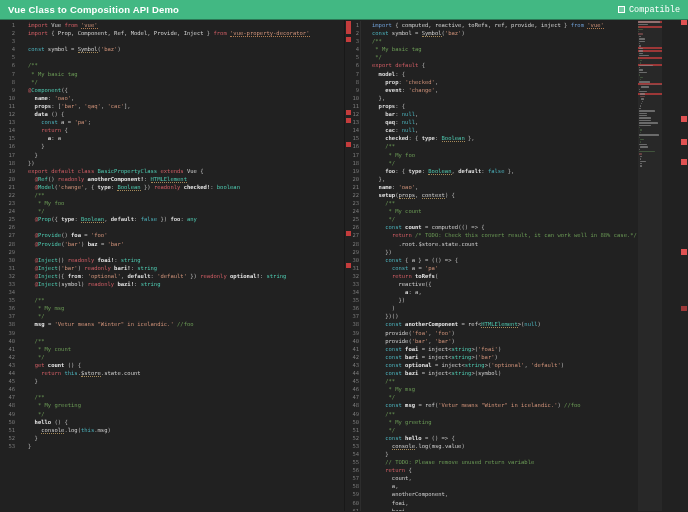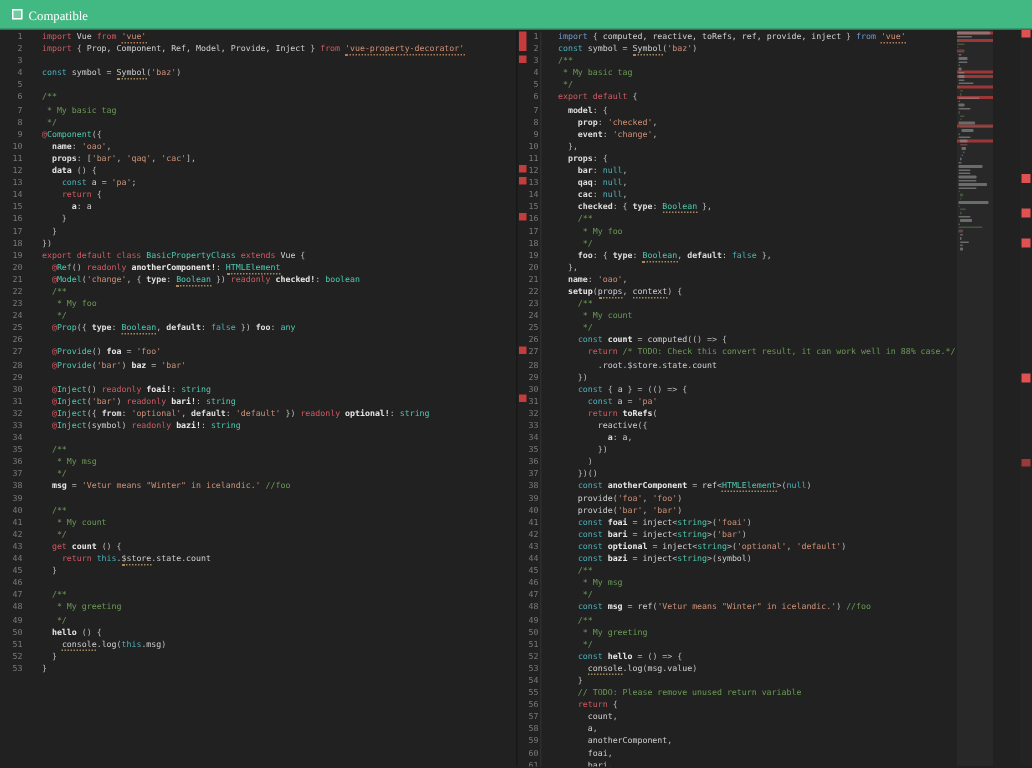--- a/index.html
+++ b/index.html
@@ -10,21 +10,21 @@
     height:20px; background:#42b883; display:flex; align-items:center;
     justify-content:space-between; padding:0 8px;
     border-bottom:1px solid rgba(0,0,0,0.35);
   }
   .title {
     color:#ffffff; font-family:"Liberation Sans", sans-serif;
     font-size:9.5px; font-weight:bold; letter-spacing:0.2px;
   }
   .compat {
     display:flex; align-items:center; gap:4px; color:#ffffff;
-    font-family:Liberation Serif, serif; font-size:8.5px; cursor:pointer;
+    font-family:Liberation Mono, monospace; font-size:8.5px; cursor:pointer;
   }
   .checkbox {
     width:7px; height:7px; border:1px solid #ffffff;
     background:rgba(255,255,255,0.25); display:inline-block;
   }
 
   .editors { position:relative; display:flex; height:491px; }
   .editor { position:relative; height:100%; overflow:hidden; background:#212121; }
   .editor.left  { width:344px; }
   .editor.right { width:344px; border-left:1px solid #181818; }
@@ -69,20 +69,21 @@
   .mm-red  { position:absolute; left:0; width:24px; height:2px; background:rgba(196,60,60,0.75); }
 
   
   .ruler { position:absolute; top:0; left:335px; width:8px; height:100%; background:#232323; }
   .rmarker { position:absolute; left:1px; width:6px; }
 </style>
 </head>
 <body>
 
 <div class="header">
+  <div class="title">Vue Class to Composition API Demo</div>
   <label class="compat">
     <span class="checkbox"></span>
     <span>Compatible</span>
   </label>
 </div>
 
 <div class="editors">
   <div class="editor left">
     <div class="gutter" id="lgutter">
         <div class="ln">1</div>

